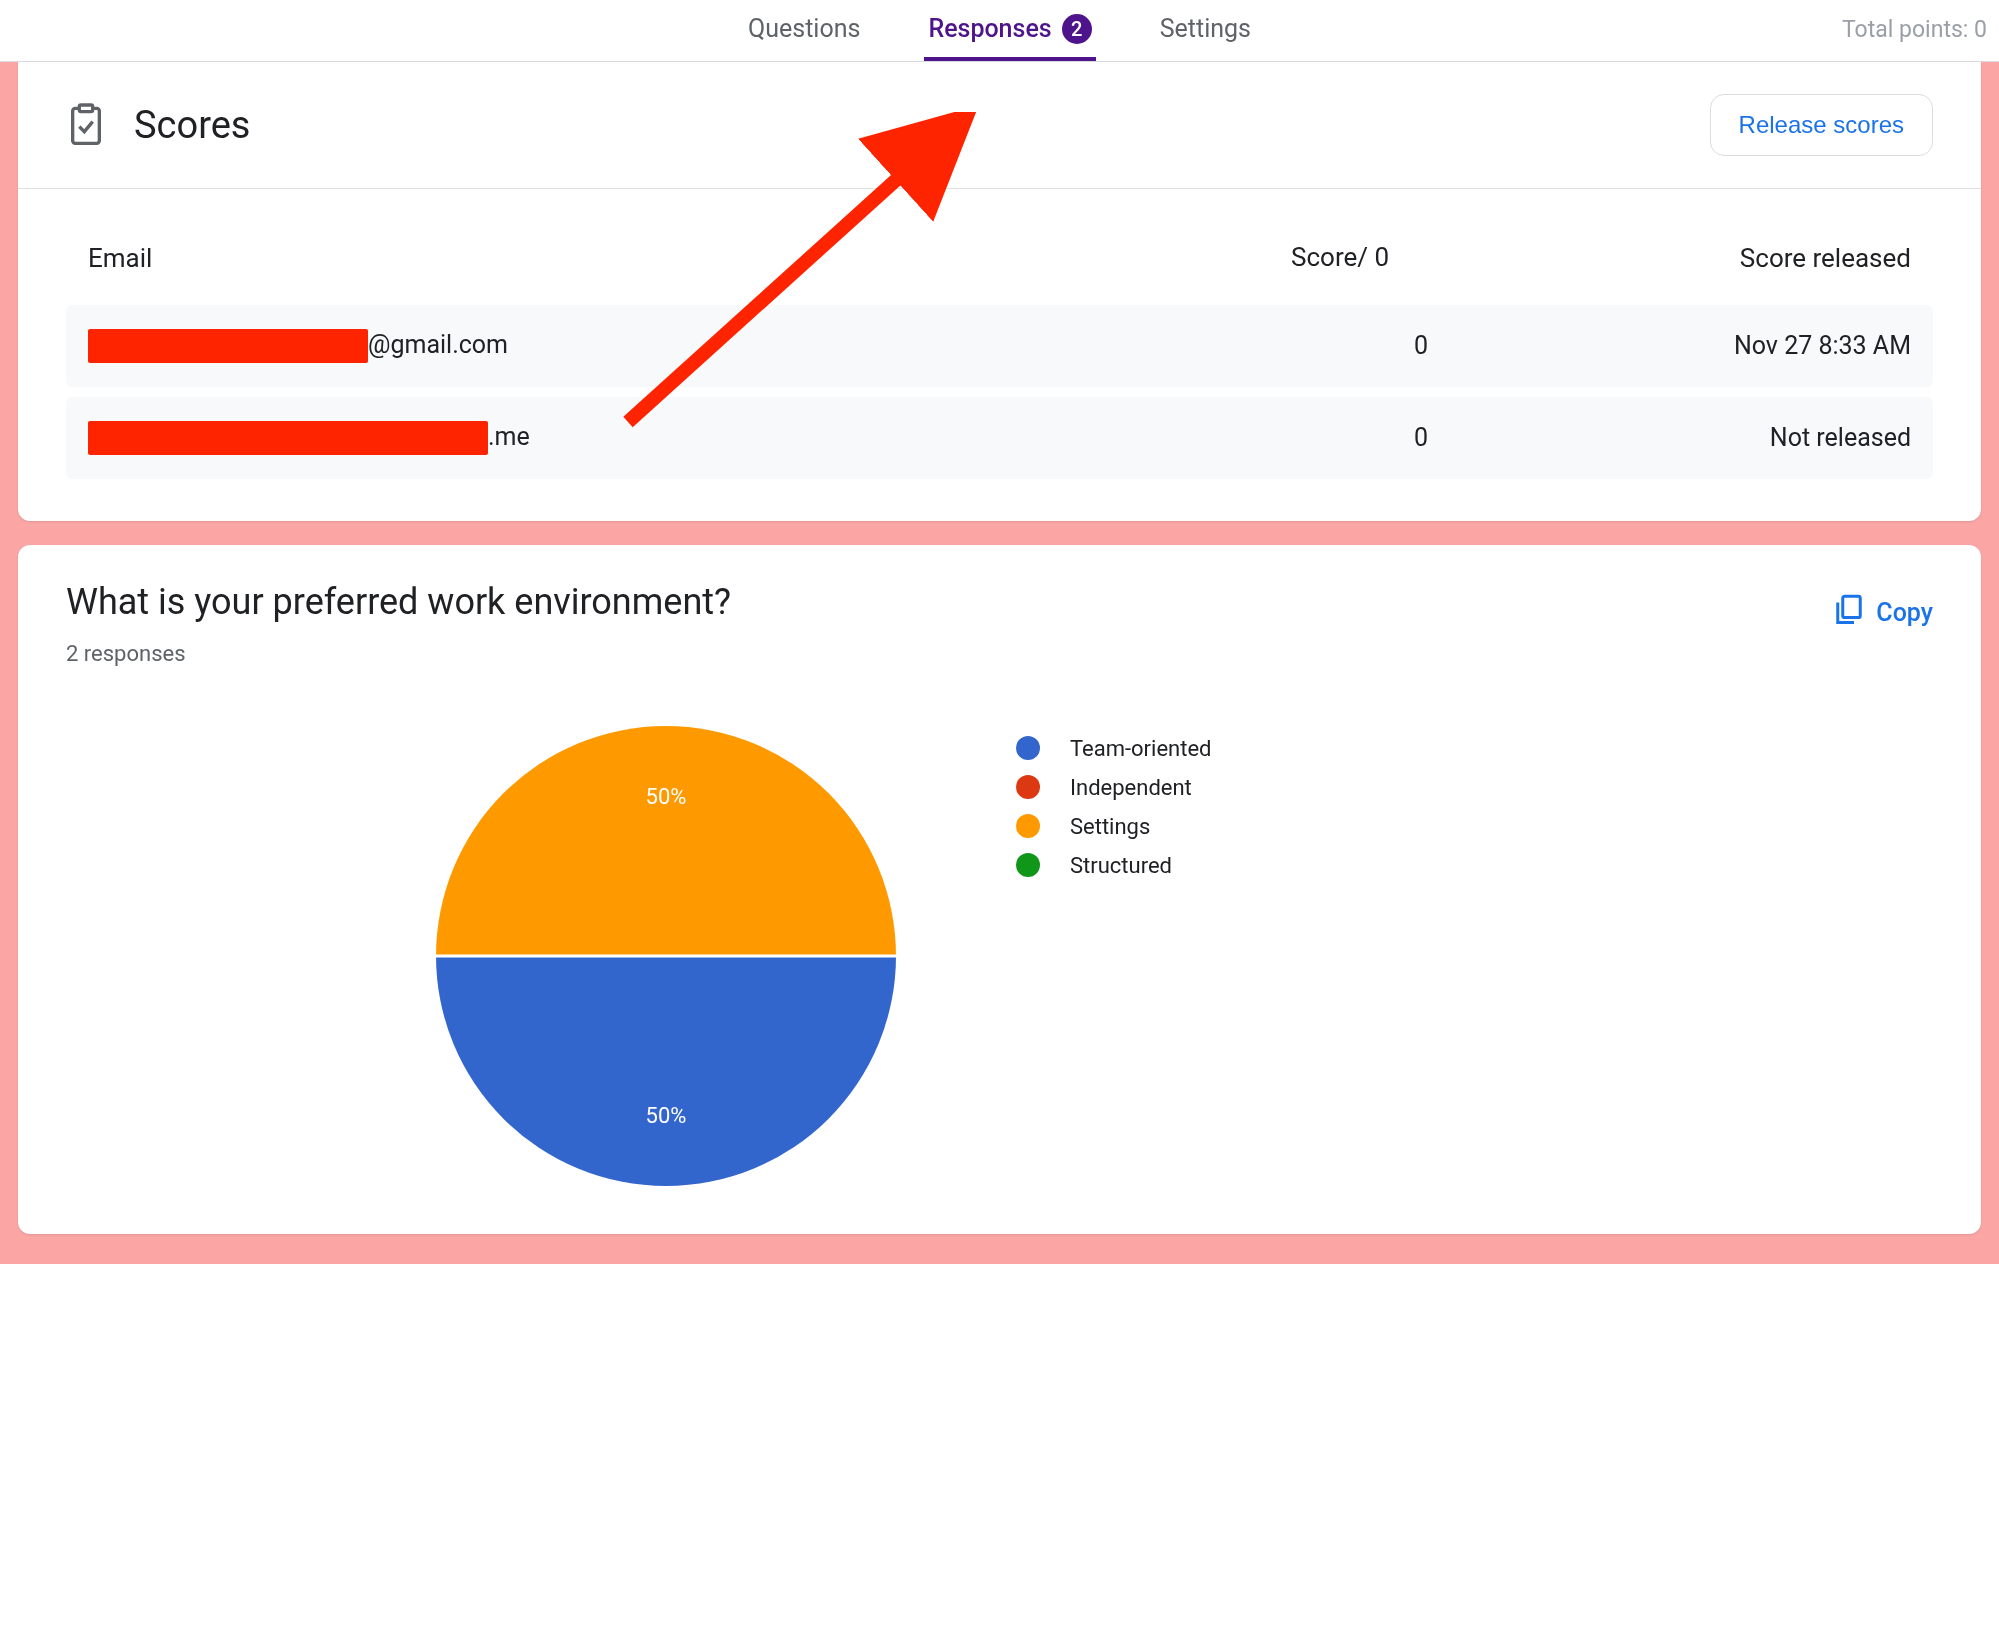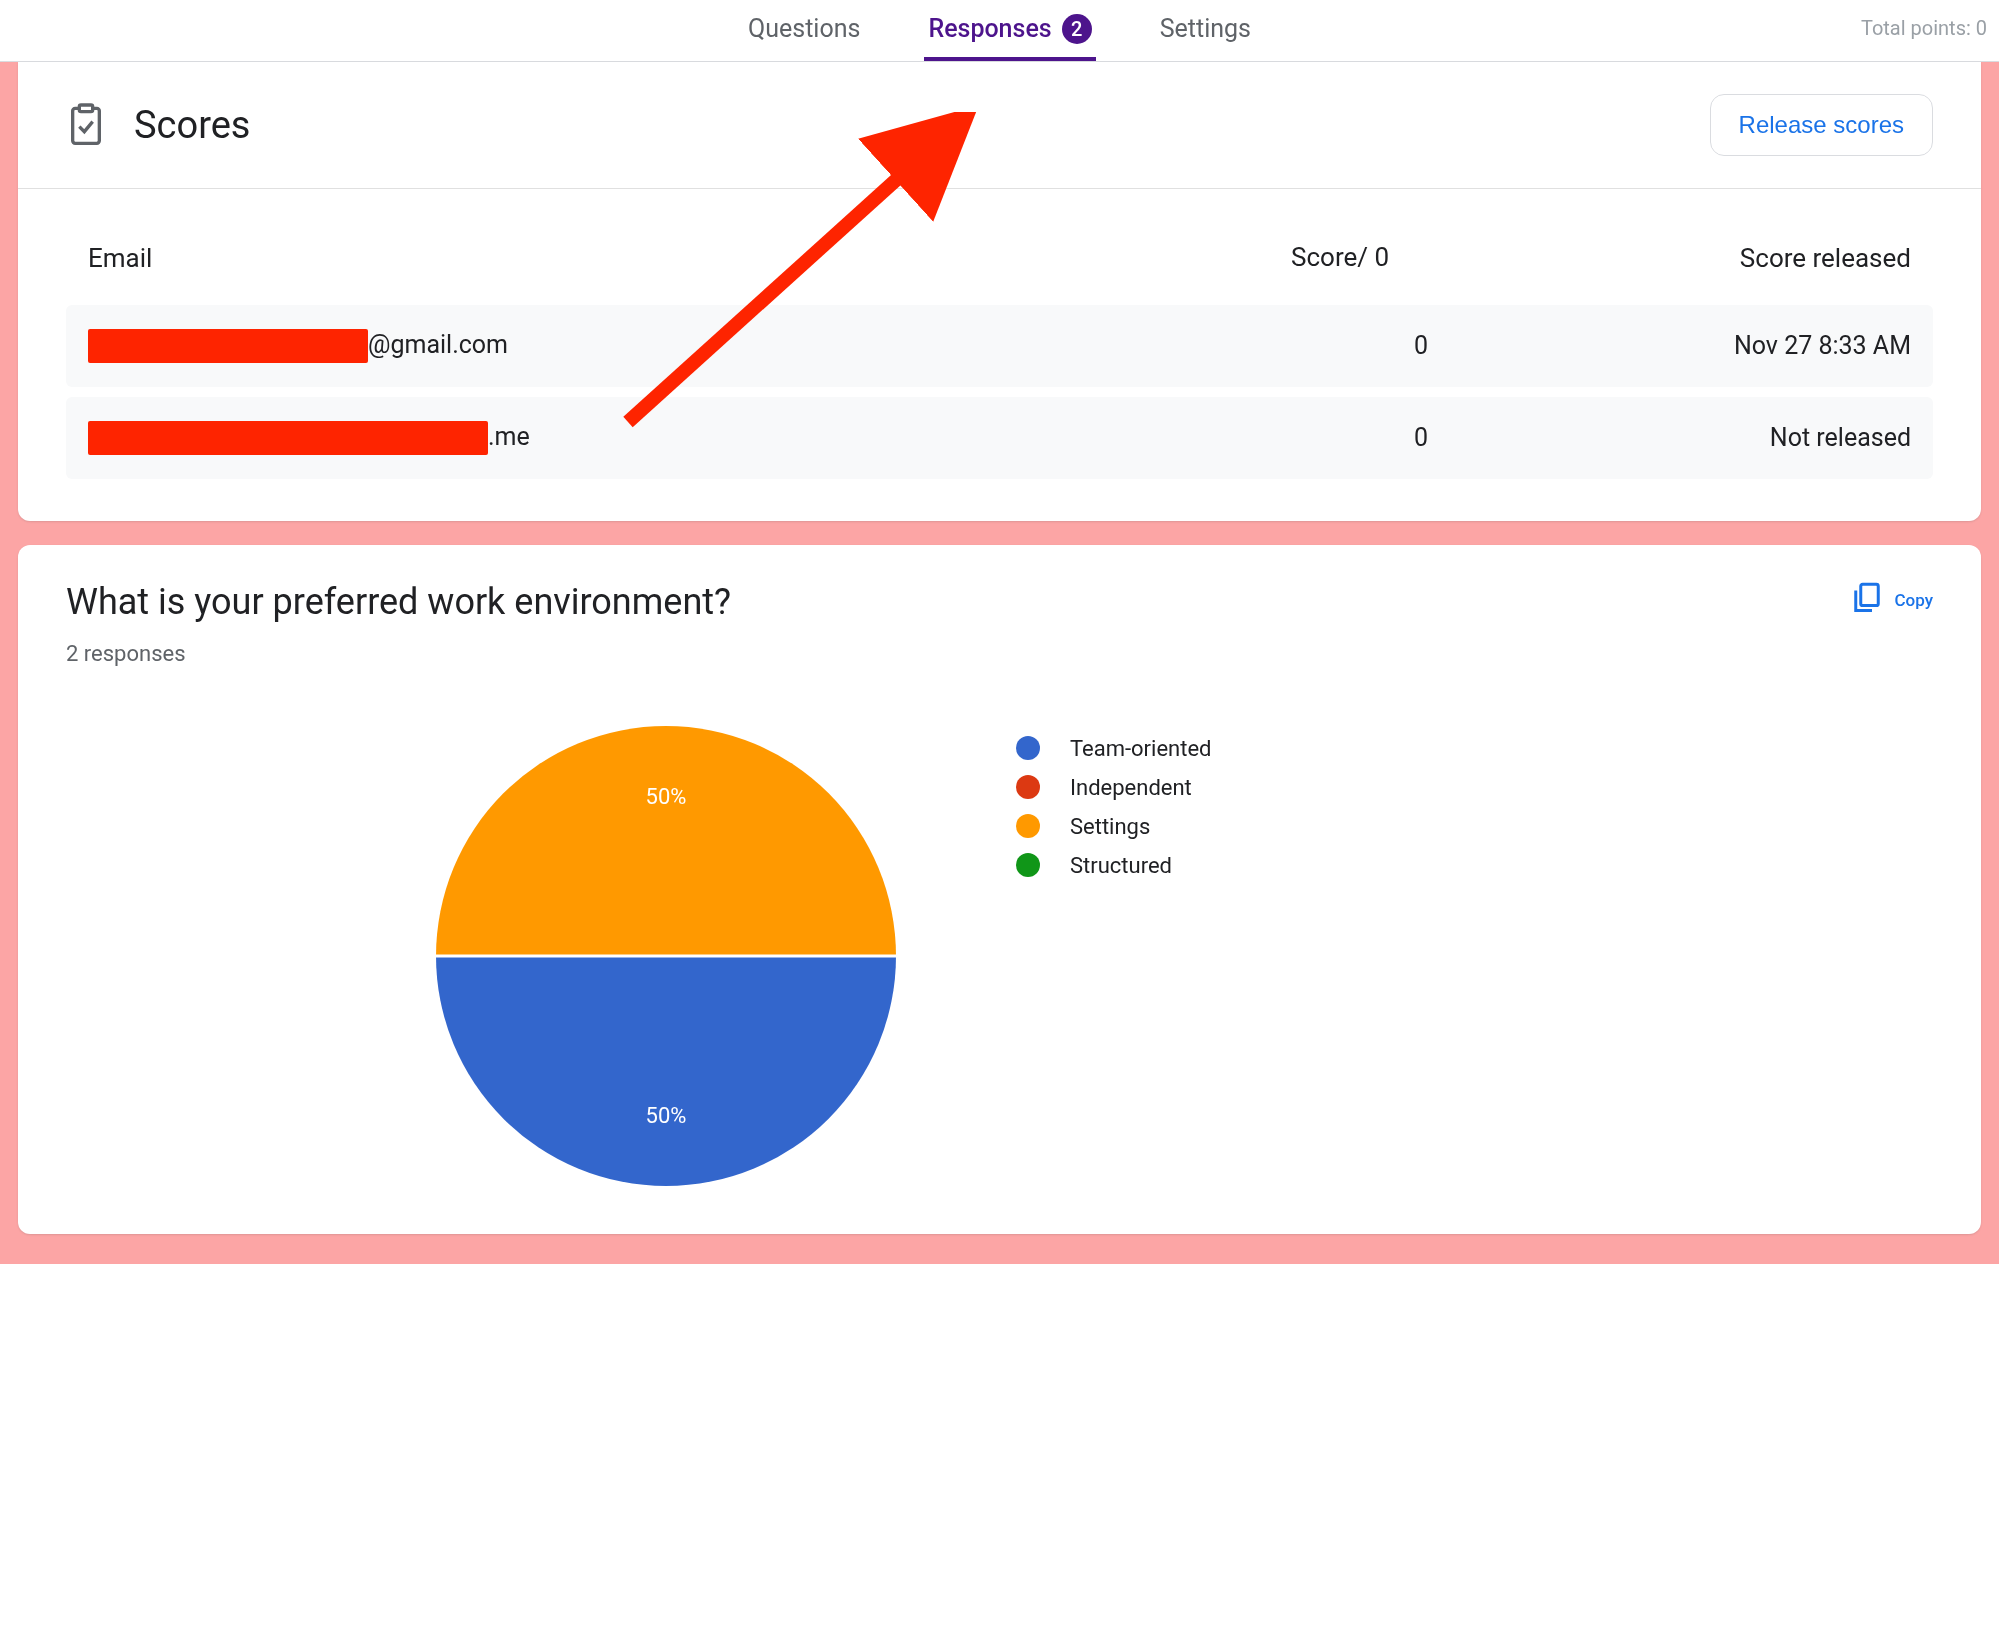--- a/index.html
+++ b/index.html
@@ -48,21 +48,21 @@
     align-items: center;
     justify-content: center;
     font-size: 20px;
     font-weight: 500;
   }
   .totalpoints {
     position: absolute;
     right: 12px;
     top: 16px;
     color: #9aa0a6;
-    font-size: 20px;
+    font-size: 23px;
   }
   .page-bg {
     background: #fca5a5;
     padding: 0 18px 30px 18px;
   }
   .card {
     background: #fff;
     border-radius: 12px;
     box-shadow: 0 1px 2px rgba(60,64,67,0.15);
     margin-top: 24px;
@@ -126,22 +126,23 @@
     vertical-align: middle;
     border-radius: 2px;
   }
   .scorehdr-lines { display:flex; flex-direction:row; line-height:1.3; }
   .ques-card { padding: 36px 48px 48px 48px; position: relative; }
   .q-head { display:flex; justify-content:space-between; align-items:flex-start; }
   .q-title { font-size: 36px; color:#202124; }
   .q-sub { font-size: 22px; color:#5f6368; margin-top:18px; }
   .copy-btn {
     display:flex; align-items:center; gap:12px;
-    color:#1a73e8; font-size:17px; font-weight:500;
+    color:#1a73e8; font-size:25px; font-weight:500;
     cursor:pointer;
+    margin-top:12px;
   }
   .chart-area {
     display:flex;
     align-items:flex-start;
     gap: 120px;
     margin-top: 60px;
     padding-left: 370px;
   }
   .pie-wrap { position:relative; width:460px; height:460px; }
   .pie {

